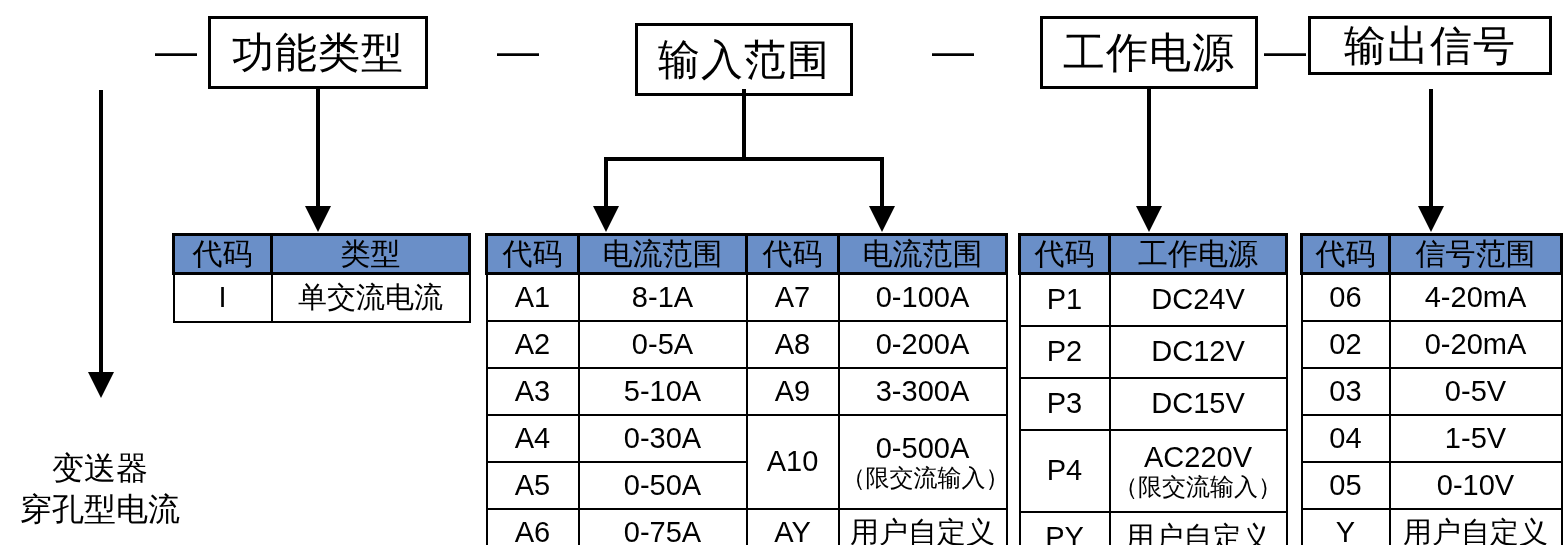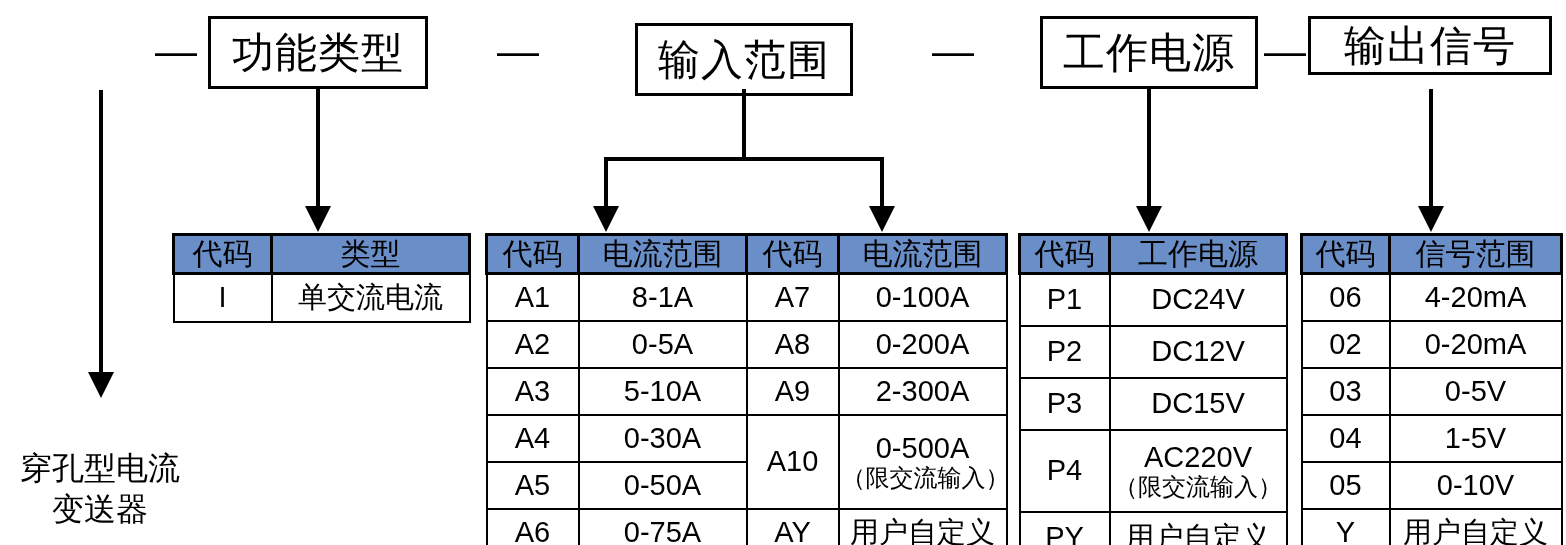--- a/index.html
+++ b/index.html
@@ -153,22 +153,22 @@
   <div class="vline" style="left:880px; top:157px; height:54px;"></div>
   <div class="arrow-head" style="left:869px; top:206px;"></div>
 
   <div class="vline" style="left:1147px; top:89px; height:122px;"></div>
   <div class="arrow-head" style="left:1136px; top:206px;"></div>
 
   <div class="vline" style="left:1429px; top:89px; height:122px;"></div>
   <div class="arrow-head" style="left:1418px; top:206px;"></div>
 
   <div class="caption" style="left:0px; top:448px; width:200px;">
+    <div>变送器</div>
     <div>穿孔型电流</div>
-    <div>变送器</div>
   </div>
 
   <table class="tbl" style="left:172px; top:233px; width:296px;">
     <colgroup>
         <col style="width:98px">
         <col style="width:198px">
       </colgroup>
     <thead>
       <tr>
         <th class="outer">代码</th>
@@ -208,21 +208,21 @@
       <tr>
         <td style="height:43px">A2</td>
         <td>0-5A</td>
         <td>A8</td>
         <td>0-200A</td>
       </tr>
       <tr>
         <td style="height:43px">A3</td>
         <td>5-10A</td>
         <td>A9</td>
-        <td>2-300A</td>
+        <td>3-300A</td>
       </tr>
       <tr>
         <td style="height:43px">A4</td>
         <td>0-30A</td>
         <td rowspan="2">A10</td>
         <td rowspan="2">
           <span class="main-line">0-500A</span>
           <span class="sub">（限交流输入）</span>
         </td>
       </tr>

